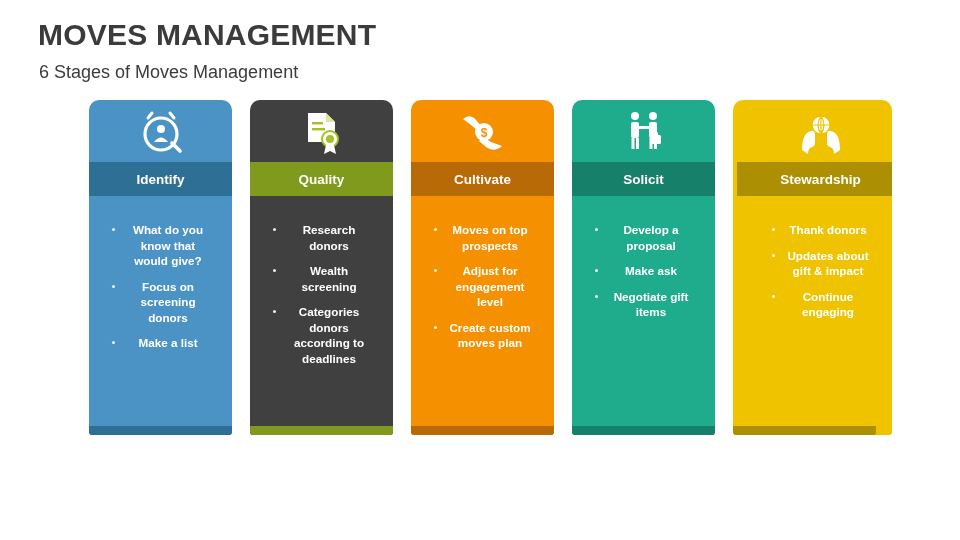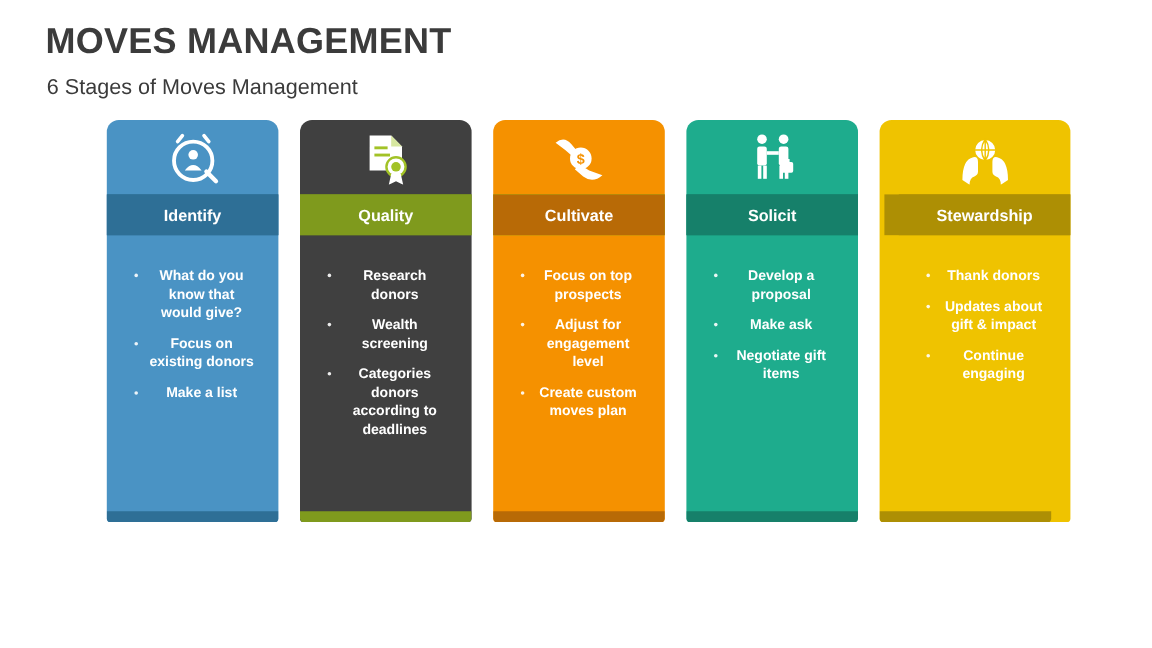--- a/index.html
+++ b/index.html
@@ -142,21 +142,21 @@
             <path d="M16 32 q7 -9 14 0 z" fill="#fff"></path>
             <path d="M34 33 l8 8" stroke="#fff" stroke-width="3.6" stroke-linecap="round"></path>
           </svg>
         </div>
         <div class="band" style="background:#2e6f96;">
           <div class="band-wide" style="background:#2e6f96;">Identify</div>
 
         </div>
         <ul class="bullets">
           <li>What do you know that would give?</li>
-          <li>Focus on existing donors</li>
+          <li>Focus on screening donors</li>
           <li>Make a list</li>
         </ul>
         <div class="foot" style="background:#2e6f96;"></div>
       </div>
     </div>
 
     <div class="col" id="col1" style="left:161px;">
       <div class="col-body" style="background:#404040;">
         <div class="icon-zone">
           <svg width="42" height="44" viewBox="0 0 42 44">
@@ -190,21 +190,21 @@
             <text x="24" y="27" font-size="12" font-family="Liberation Sans, sans-serif" font-weight="bold" fill="#f59100" text-anchor="middle">$</text>
             <path d="M3 9 q7 -6 13 1 l6 7 l-4 4 l-7 -6 z" fill="#fff"></path>
             <path d="M42 36 q-8 7 -16 1 l-7 -6 l4 -4 l8 5 z" fill="#fff"></path>
           </svg>
         </div>
         <div class="band" style="background:#84cc16;">
           <div class="band-wide" style="background:#b86a06;">Cultivate</div>
 
         </div>
         <ul class="bullets">
-          <li>Focus on top prospects</li>
+          <li>Moves on top prospects</li>
           <li>Adjust for engagement level</li>
           <li>Create custom moves plan</li>
         </ul>
         <div class="foot" style="background:#b86a06;"></div>
       </div>
     </div>
 
     <div class="col" id="col3" style="left:483px;">
       <div class="col-body" style="background:#1eac8d;">
         <div class="icon-zone">

